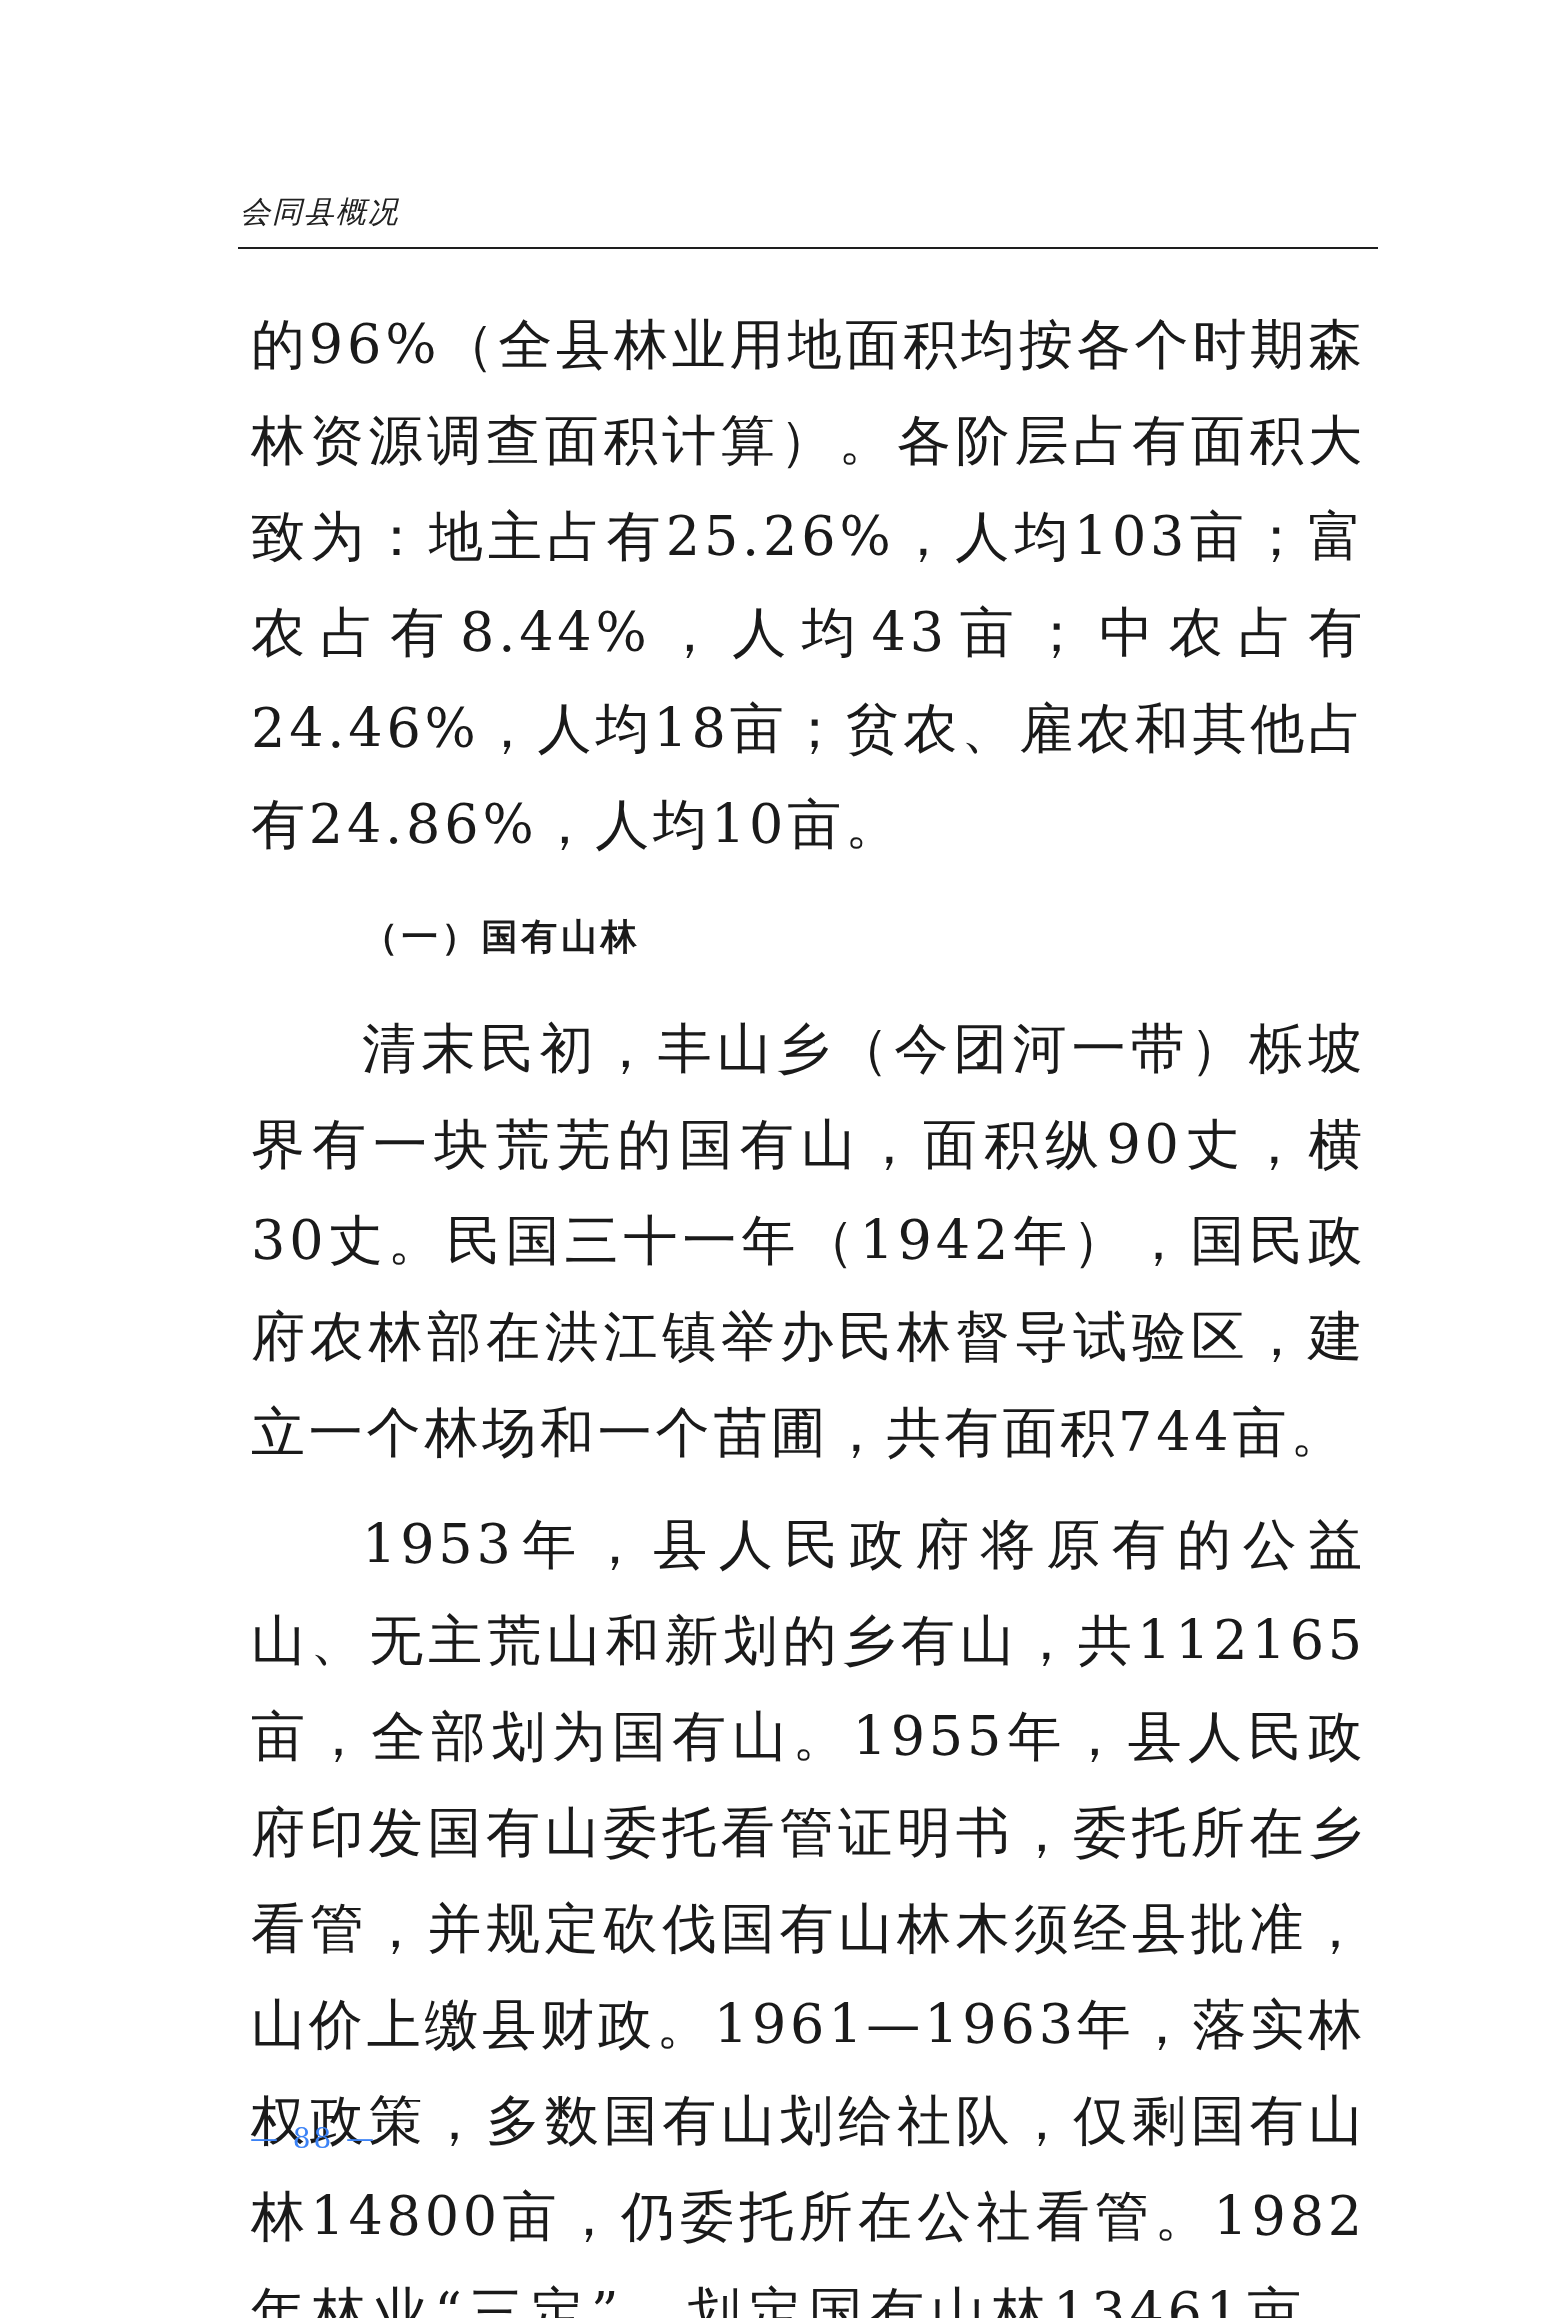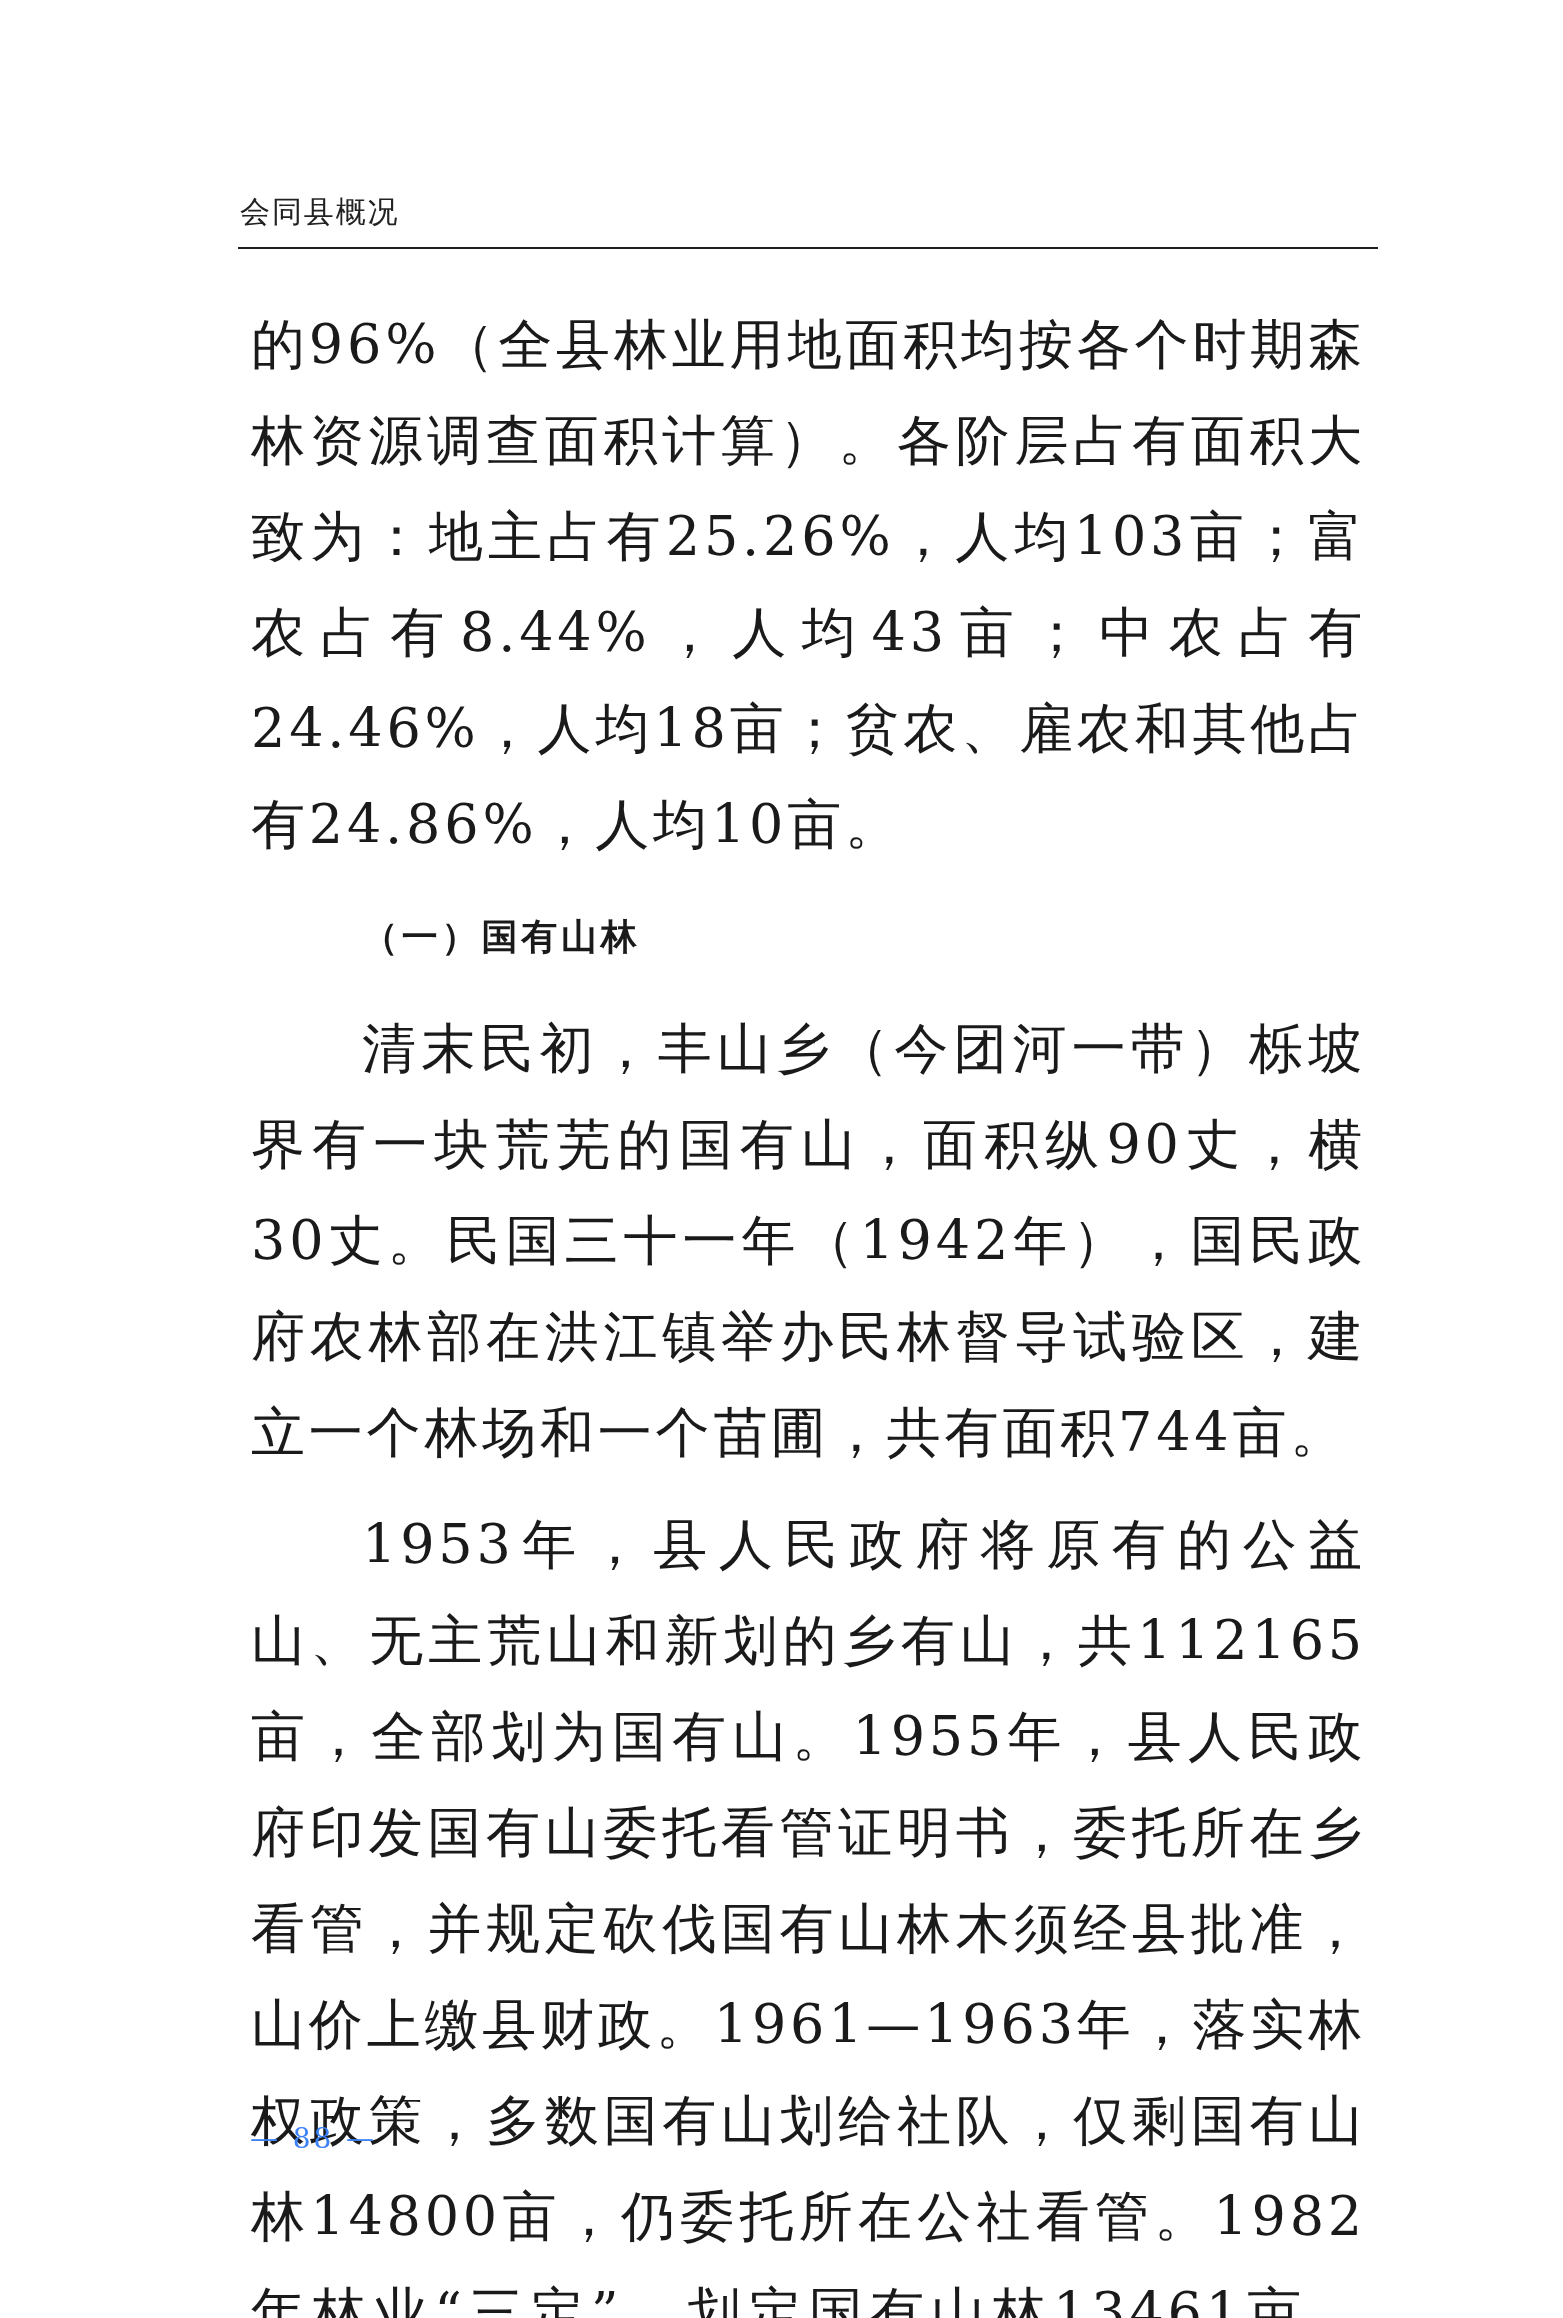--- a/index.html
+++ b/index.html
@@ -4,21 +4,21 @@
 <style>
   html, body { margin: 0; padding: 0; background: #ffffff; }
   body {
     width: 1563px; height: 2319px; position: relative; overflow: hidden;
     font-family: "DejaVu Serif", "Liberation Serif", serif;
     color: #1a1a1a;
   }
   .running-head {
     position: absolute; left: 240px; top: 192px;
     font-family: "DejaVu Sans", sans-serif;
-    font-size: 30px; letter-spacing: 1.9px; color: #222;
+    font-size: 30px; letter-spacing: 1.9px; color: #222; font-style: italic;
   }
   .head-rule {
     position: absolute; left: 238px; top: 247px; width: 1140px; height: 2.4px;
     background: #1e1e1e;
   }
   .body-text {
     position: absolute; left: 235px; top: 281px; width: 1147px;
     font-size: 54px; line-height: 96px;
     text-align: justify; text-justify: inter-character;
     letter-spacing: 3.8px;

